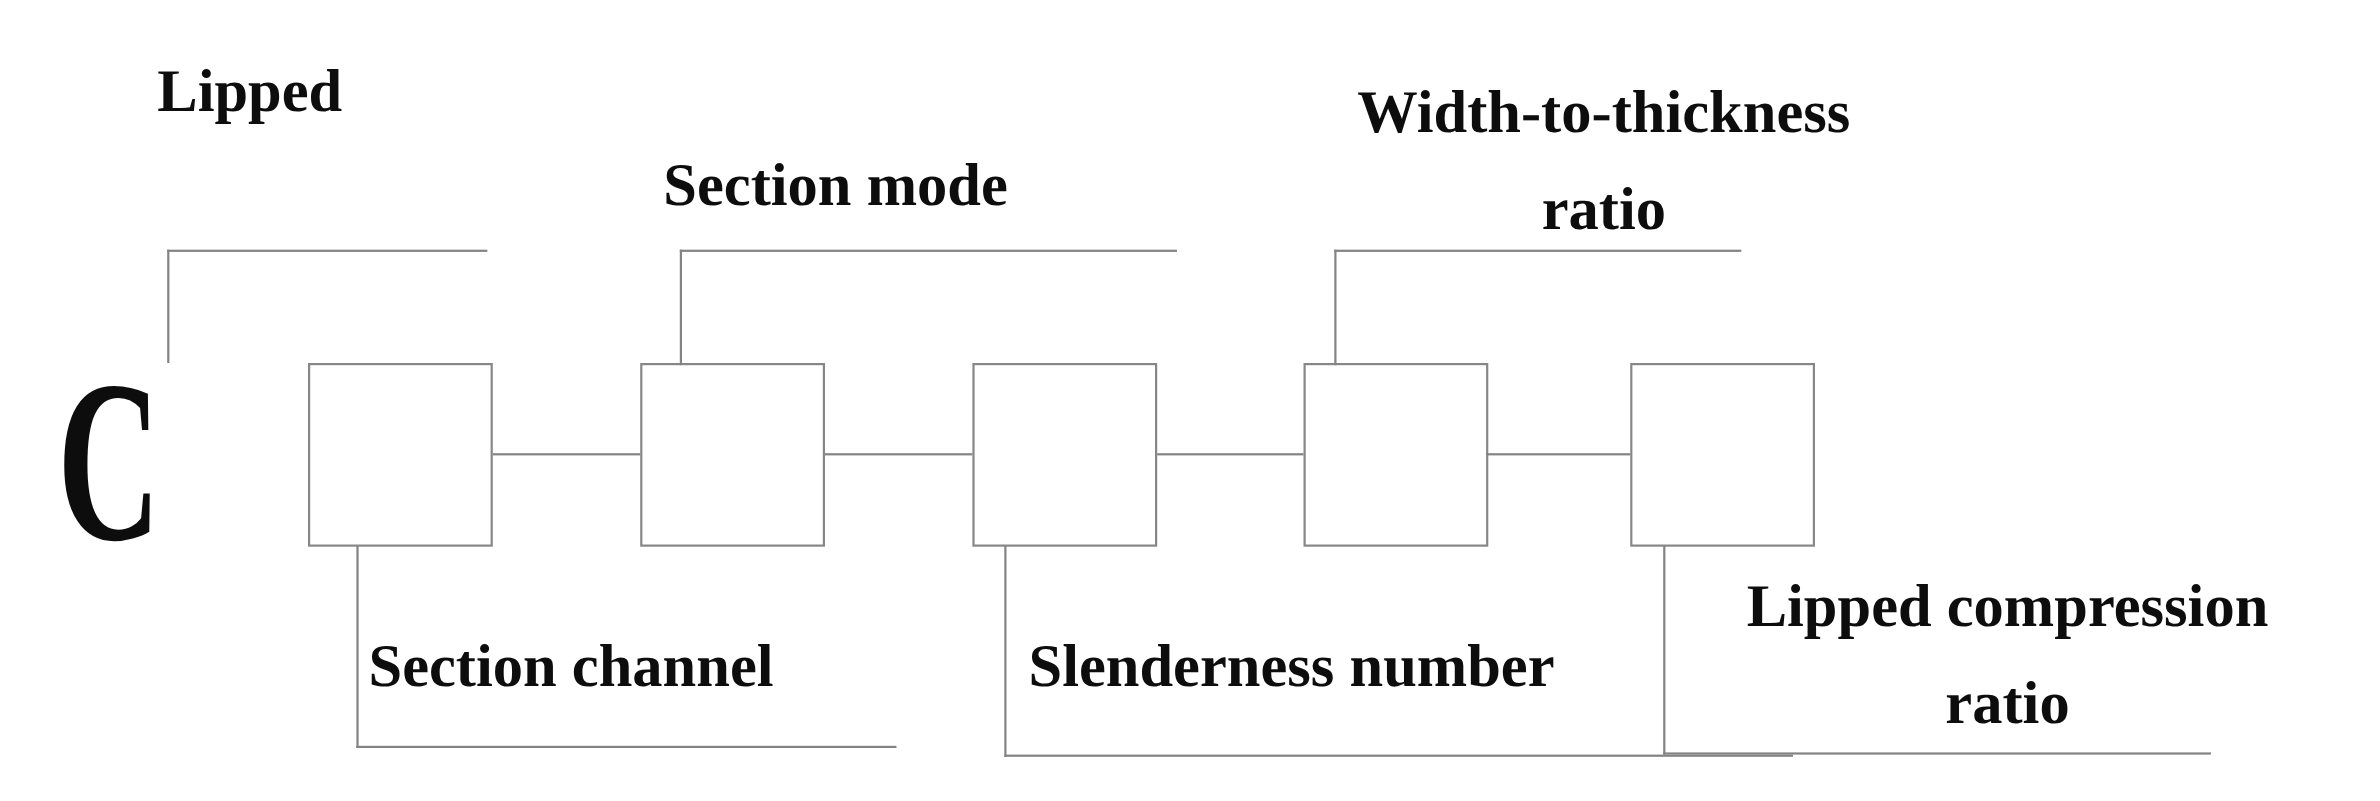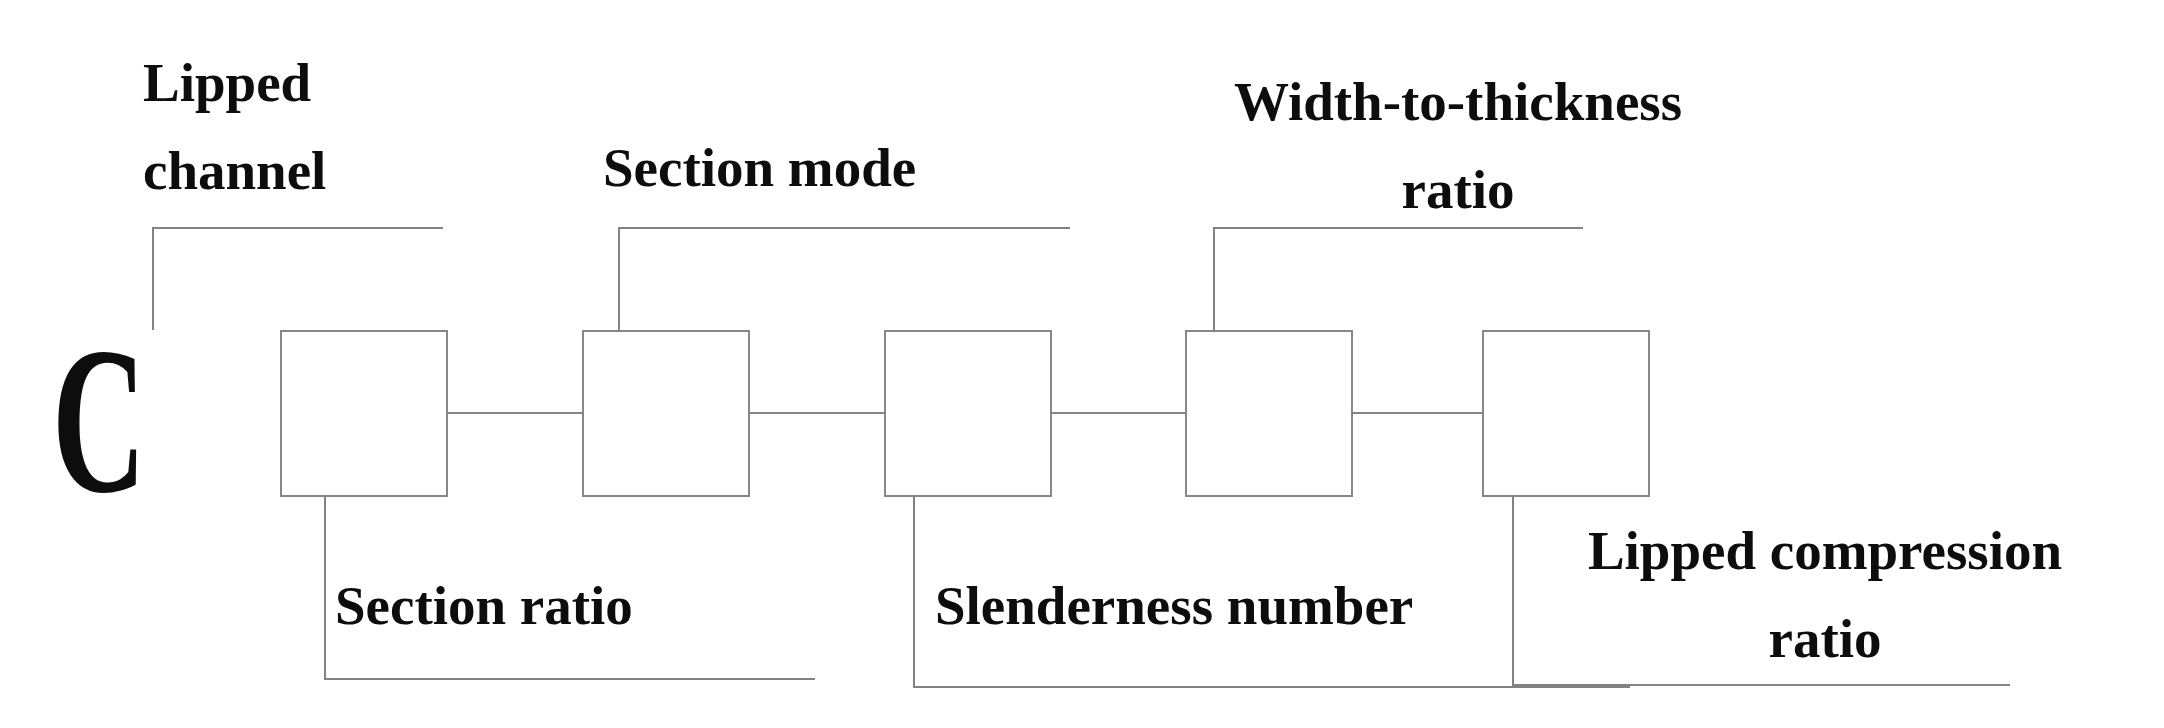--- a/index.html
+++ b/index.html
@@ -88,31 +88,30 @@
   <div class="line hline" style="left:324px; top:678px; width:491px;"></div>
 
   <div class="line vline" style="left:913px; top:496px; height:192px;"></div>
   <div class="line hline" style="left:913px; top:686px; width:717px;"></div>
 
   <div class="line vline" style="left:1512px; top:496px; height:190px;"></div>
   <div class="line hline" style="left:1512px; top:684px; width:498px;"></div>
 
   <div class="diagram-label" style="left:143px; top:39px;">
     <div>Lipped</div>
-    <div>channel</div>
   </div>
 
   <div class="diagram-label" style="left:603px; top:124px;">Section mode</div>
 
   <div class="diagram-label centered" style="left:1108px; top:39px; width:700px;margin-top:19px;">
     <div>Width-to-thickness</div>
     <div>ratio</div>
   </div>
 
-  <div class="diagram-label" style="left:335px; top:562px;">Section ratio</div>
+  <div class="diagram-label" style="left:335px; top:562px;">Section channel</div>
 
   <div class="diagram-label" style="left:935px; top:562px;">Slenderness number</div>
 
   <div class="diagram-label centered" style="left:1495px; top:507px; width:660px;">
     <div>Lipped compression</div>
     <div>ratio</div>
   </div>
 
 </div>
 

